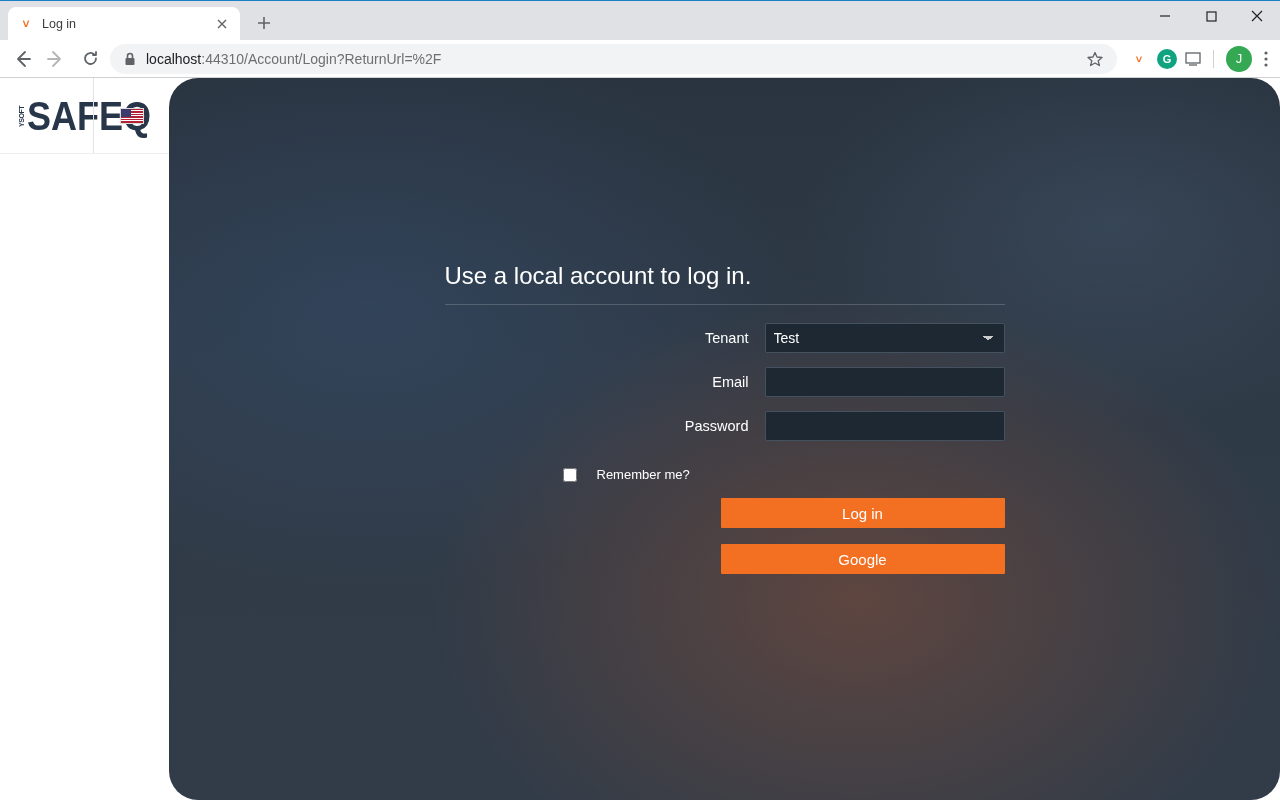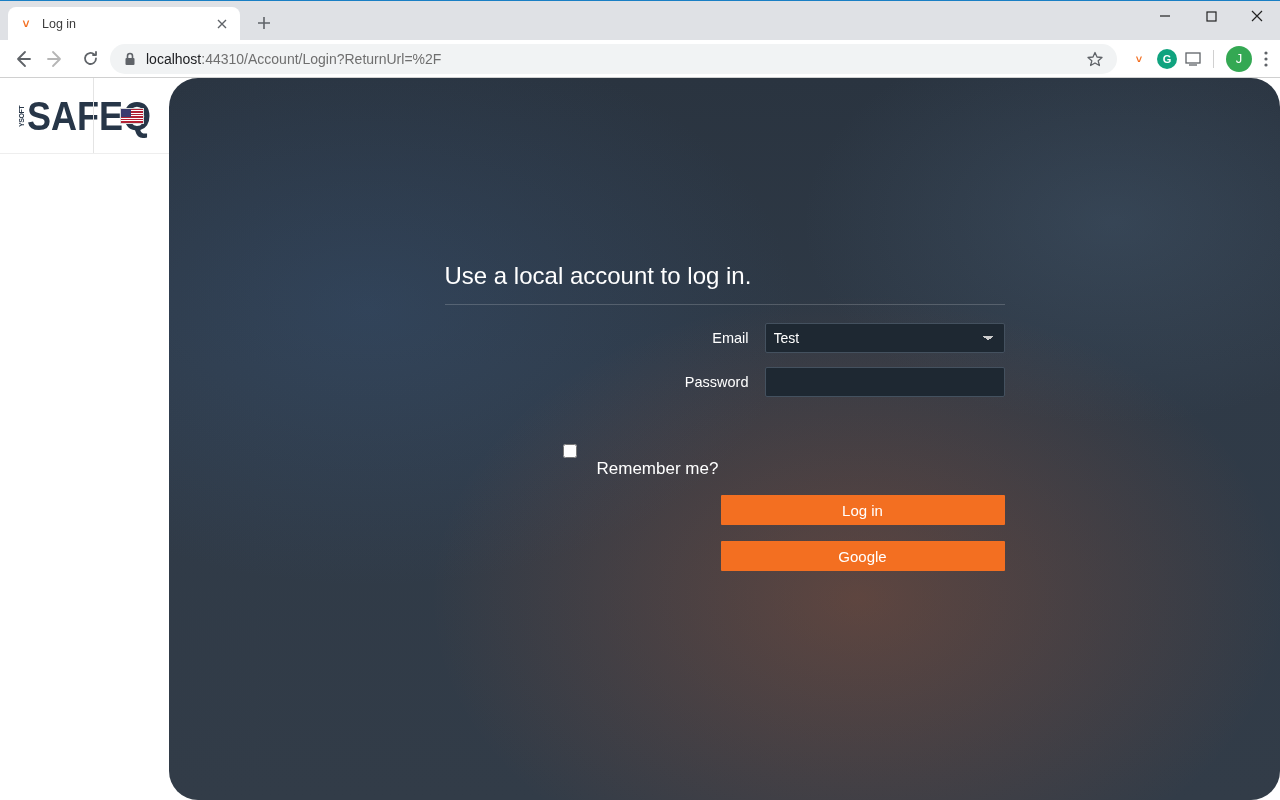--- a/index.html
+++ b/index.html
@@ -191,21 +191,21 @@
       #1e2832;
   }
   .check-row {
     display:flex; align-items:center; gap:20px;
     margin: 26px 0 16px 0;
     padding-left: 118px;
   }
   .check-row input[type=checkbox]{
     width:14px; height:14px; accent-color:#fff;
   }
-  .check-row span { font-size:17px;margin-top:36px; }
+  .check-row span { font-size:13px; }
   .btn {
     display:block;
     width:284px; height:30px;
     margin-left:auto; margin-bottom:16px;
     background:#f36f21;
     color:#fff; border:none;
     font-size:15px;
     border-radius:1px;
     cursor:pointer;
   }
@@ -315,26 +315,30 @@
           <div class="canton"></div>
       </div>
     </div>
   </div>
 
   <div class="hero">
     <div class="login-panel">
       <h2 class="login-title">Use a local account to log in.</h2>
 
       <div class="form-row">
-        <label>Email</label>
+        <label>Tenant</label>
         <select class="control">
           <option>Test</option>
         </select>
       </div>
 
+      <div class="form-row">
+        <label>Email</label>
+        <input class="control" type="text" value="" style="">
+      </div>
 
       <div class="form-row">
         <label>Password</label>
         <input class="control" type="password" value="" style="">
       </div>
 
       <div class="check-row">
         <input type="checkbox" style="">
         <span>Remember me?</span>
       </div>

